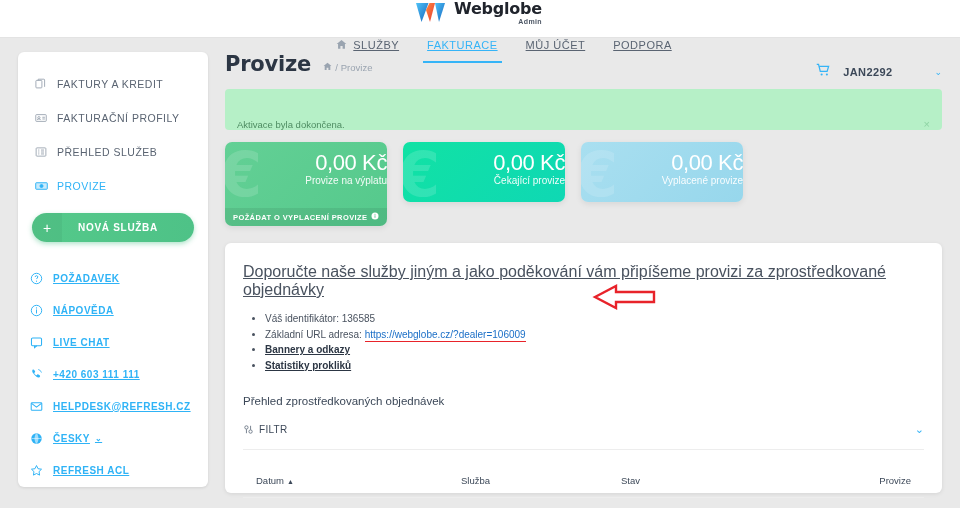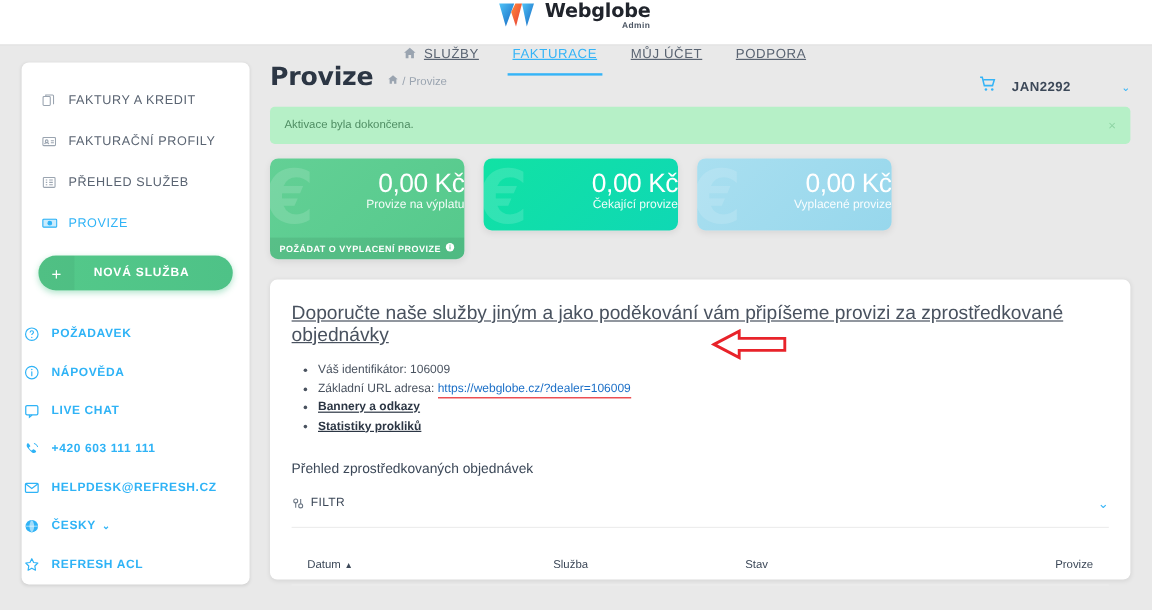--- a/index.html
+++ b/index.html
@@ -80,40 +80,40 @@
     width:30px; height:29px; display:flex; align-items:center; justify-content:center;
     color:#fff; font-size:14px; background:rgba(0,0,0,0.045);
   }
   .new-service .ns-lbl {
     flex:1; text-align:center; color:#fff; font-size:10px; font-weight:bold;
     letter-spacing:0.7px; padding-right:20px;
   }
 
   .side-contact-list { margin-top:22px; }
   .side-contact {
-    display:flex; align-items:center; height:28px; padding-left:2px;
+    display:flex; align-items:center; height:28px; padding-left:12px;
     font-size:10px; letter-spacing:0.5px; color:#2fb3f6; cursor:pointer;
-    font-weight:bold; margin-bottom:4px;
+    font-weight:bold; margin-bottom:4px;text-decoration:underline;
   }
   .side-contact .ico { width:20px; flex:none; display:flex; align-items:center; color:#2fb3f6; }
   .side-contact .lbl { margin-left:3px; white-space:nowrap; }
   .side-contact .caret2 { margin-left:5px; font-size:8px; }
 
   
   .main { position:absolute; left:225px; top:52px; width:717px; }
   .page-head { display:flex; align-items:baseline; }
   .page-title {
     font-size:21px; font-weight:bold; color:#2c3644; letter-spacing:-0.2px;
     font-family:"DejaVu Sans", sans-serif;
   }
   .breadcrumb { margin-left:12px; font-size:9.5px; color:#9aa4b0; display:flex; align-items:center; gap:3px; }
 
   .alert {
-    margin-top:13px; height:31px; background:#b6f0c7; border-radius:4px;
-    display:flex; align-items:center; padding:0 12px;
+    margin-top:13px; height:41px; background:#b6f0c7; border-radius:4px;
+    display:flex; align-items:flex-end; padding:0 12px;
     font-size:9.5px; color:#4e8c62;
   }
   .alert .close { margin-left:auto; color:#8ed4a4; font-size:11px; cursor:pointer; }
 
   .cards { margin-top:12px; display:flex; gap:16px; }
   .card {
     width:162px; border-radius:7px; position:relative; overflow:hidden;
     box-shadow:0 2px 6px rgba(0,0,0,0.08);
   }
   .card .glyph {
@@ -416,21 +416,21 @@
       </div>
     </div>
   </div>
 
   <div class="panel">
 
     <div class="panel-intro">Doporučte naše služby jiným a jako poděkování vám připíšeme provizi za zprostředkované objednávky</div>
 
     <ul class="bullets">
       <li>
-        <span>Váš identifikátor: 106009</span>
+        <span>Váš identifikátor: 136585</span>
       </li>
       <li>
         <span>Základní URL adresa: </span><a class="url-hl" href="#">https://webglobe.cz/?dealer=106009</a>
       </li>
       <li class="link">
         <a href="#">Bannery a odkazy</a>
       </li>
       <li class="link">
         <a href="#">Statistiky prokliků</a>
       </li>

